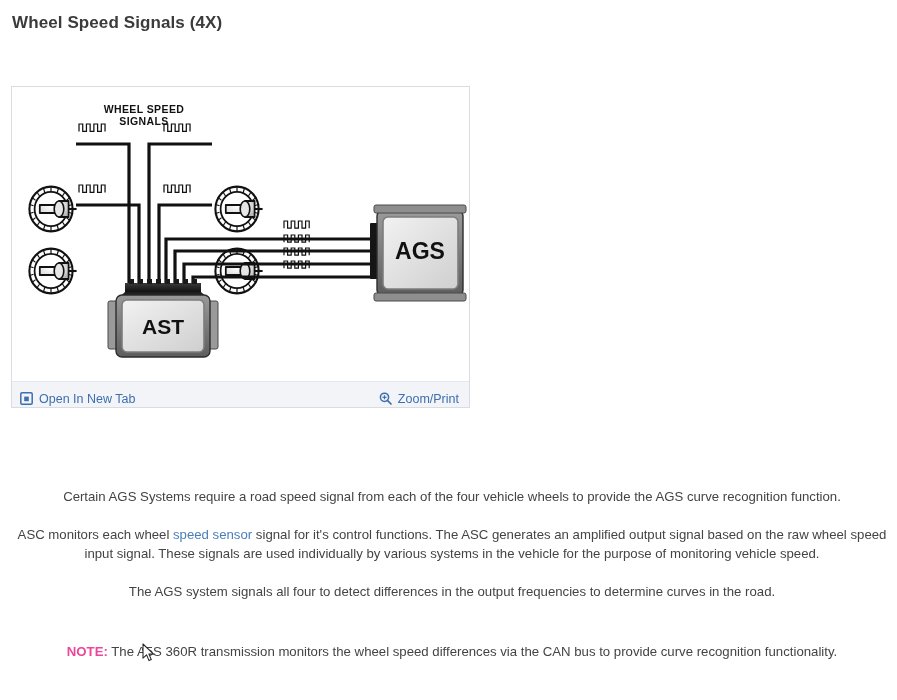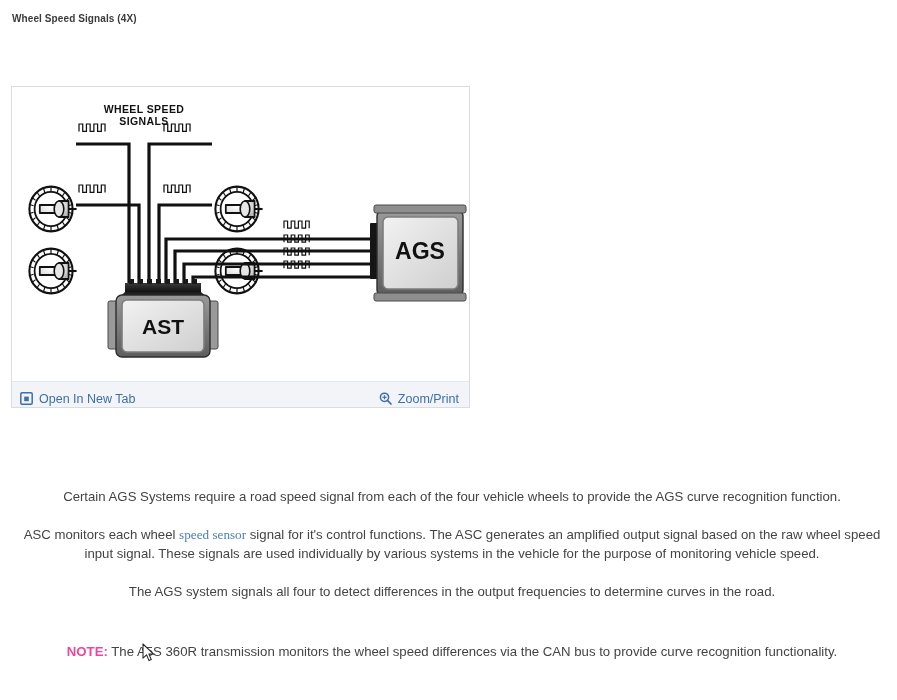--- a/index.html
+++ b/index.html
@@ -18,21 +18,21 @@
     width: 897px;
     height: 700px;
     background: #fff;
   }
 
   
   .page-title {
     position: absolute;
     left: 12px;
     top: 13px;
-    font-size: 10px;
+    font-size: 17px;
     font-weight: bold;
     color: #3b3b3b;
     letter-spacing: 0.1px;
     white-space: nowrap;
   }
 
   
   .figure-panel {
     position: absolute;
     left: 11px;
@@ -88,21 +88,20 @@
     font-size: 13.2px;
     line-height: 19px;
     color: #444444;
     margin: 0 0 19px 0;
     text-align: center;
   }
   .inline-link {
     color: #4a7ebb;
     text-decoration: none;
     cursor: pointer;
-    font-family: Liberation Serif, serif;
   }
   .note-label { font-weight: bold; color: #ec4899; }
   .note { margin-top: 41px; }
 
   
   .cursor {
     position: absolute;
     left: 142px;
     top: 643px;
     width: 13px;

